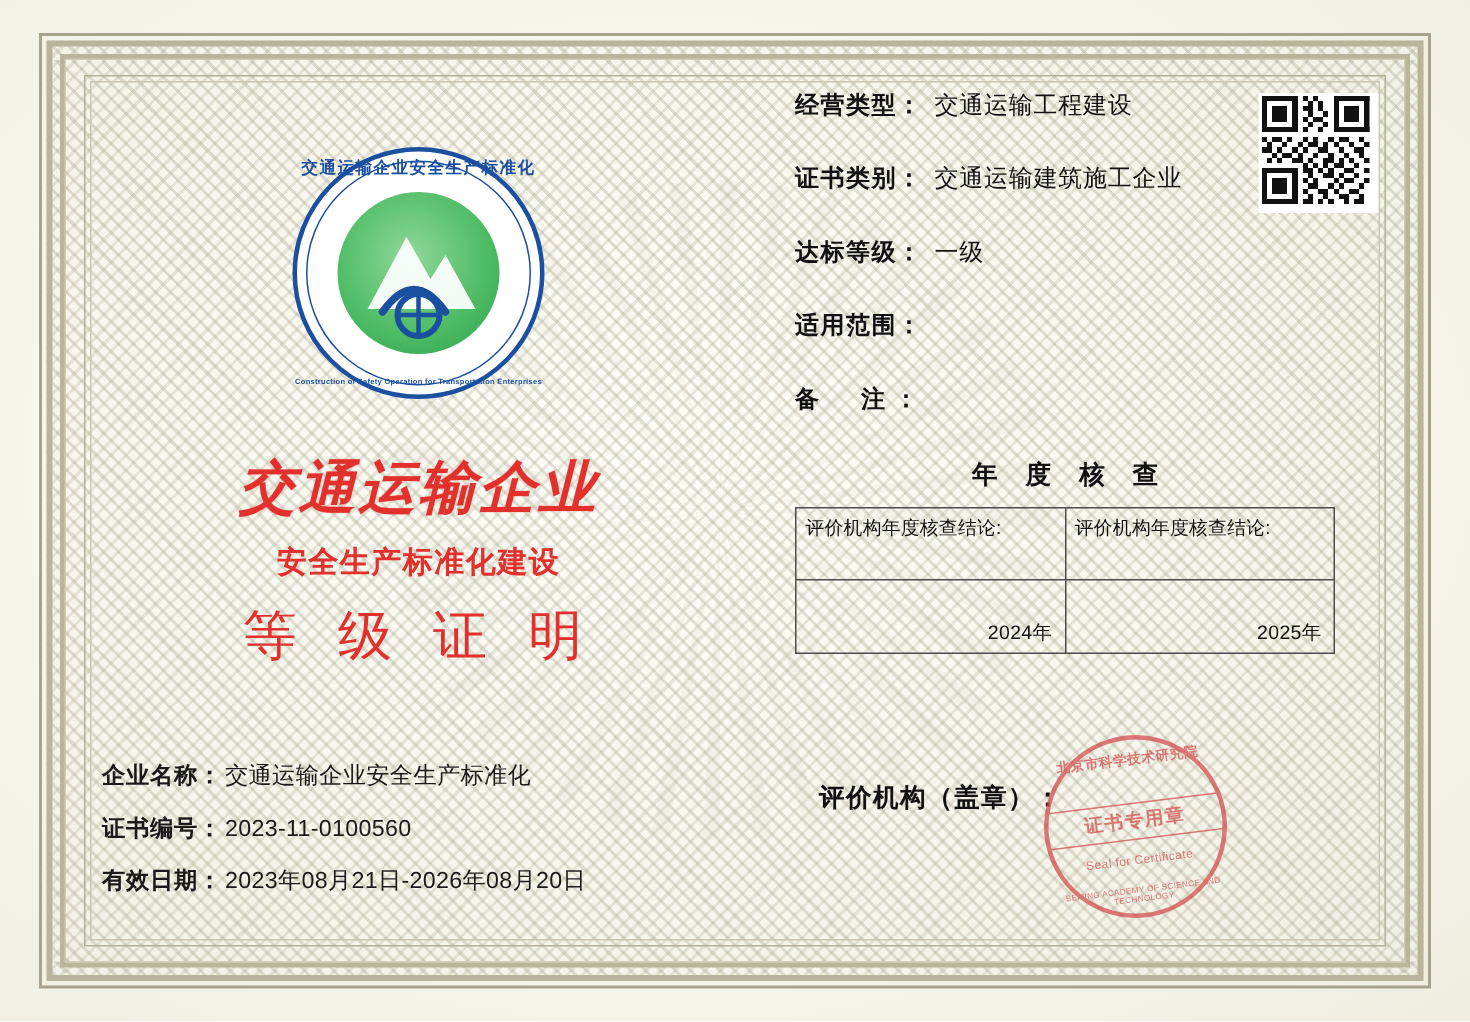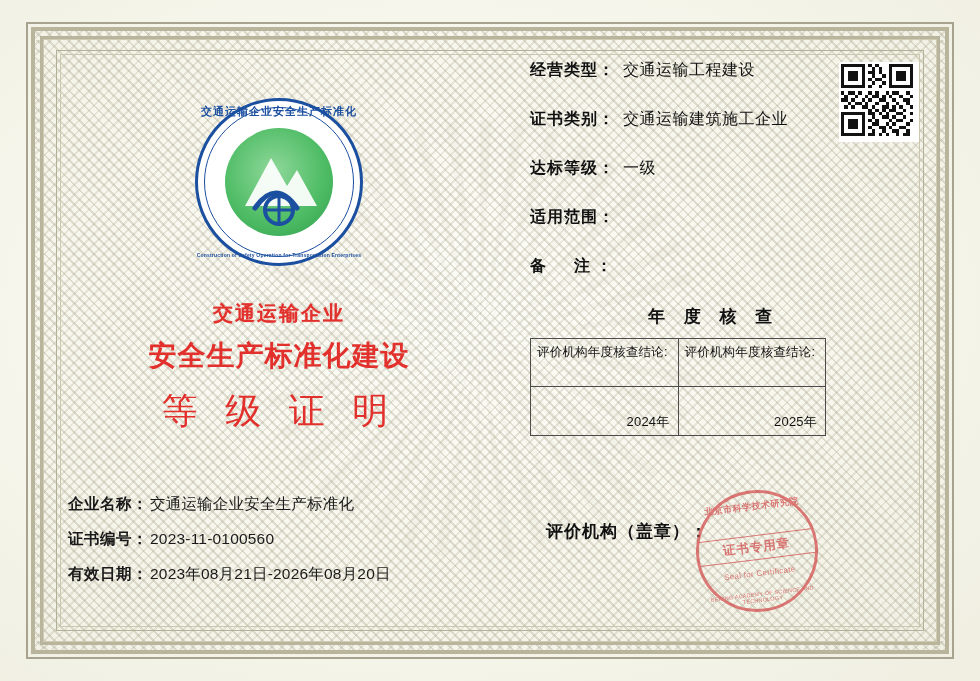--- a/index.html
+++ b/index.html
@@ -124,26 +124,27 @@
   }
 
   .cert-title {
     margin-top: 34px;
     text-align: center;
     color: #e2302c;
     font-family: "DejaVu Serif", serif;
     font-weight: bold;
   }
   .cert-title .line1 {
-    font-size: 20px;
+    font-size: 38px;
     letter-spacing: 2px;
     text-shadow: 0 0 1px rgba(226,48,44,.5);
+    font-style: italic;
   }
   .cert-title .line2 {
-    font-size: 28px;
+    font-size: 20px;
     letter-spacing: 1px;
     margin-top: 10px;
   }
   .cert-title .line3 {
     font-size: 36px;
     letter-spacing: 8px;
     margin-top: 12px;
     font-weight: normal;
   }
 
@@ -206,21 +207,21 @@
   .annual-title {
     margin-top: 4px;
     margin-left: 118px;
     font-size: 17px;
     font-weight: bold;
     letter-spacing: 7px;
     color: #111;
   }
   .annual-table {
     margin-top: 10px;
-    width: 296px;
+    width: 360px;
     border-collapse: collapse;
     table-layout: fixed;
   }
   .annual-table td {
     border: 1px solid #4c4c4c;
     height: 42px;
     vertical-align: top;
     font-size: 12.5px;
     color: #111;
     padding: 5px 6px 0 6px;

